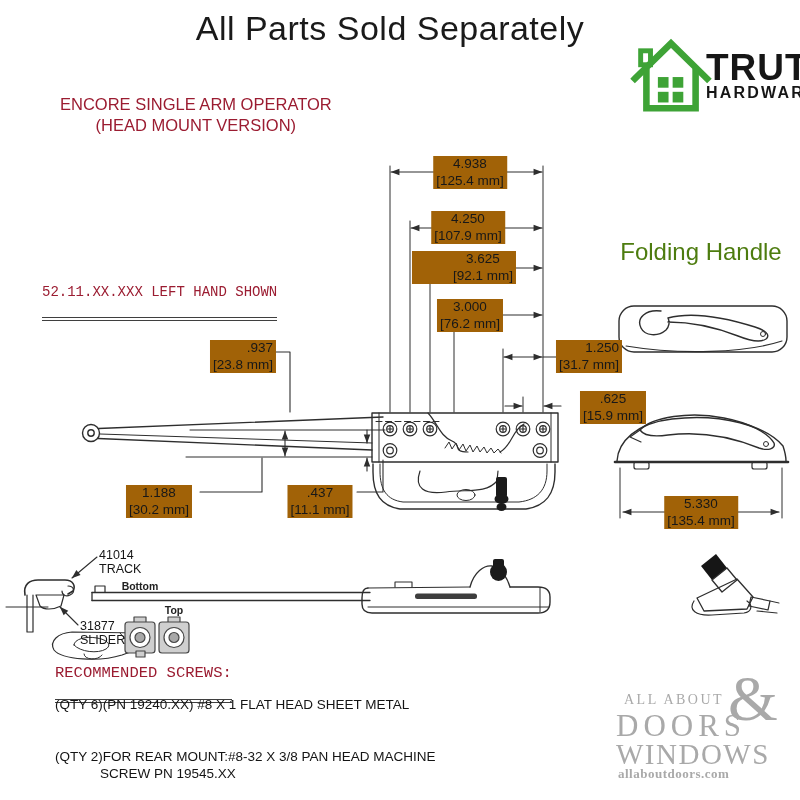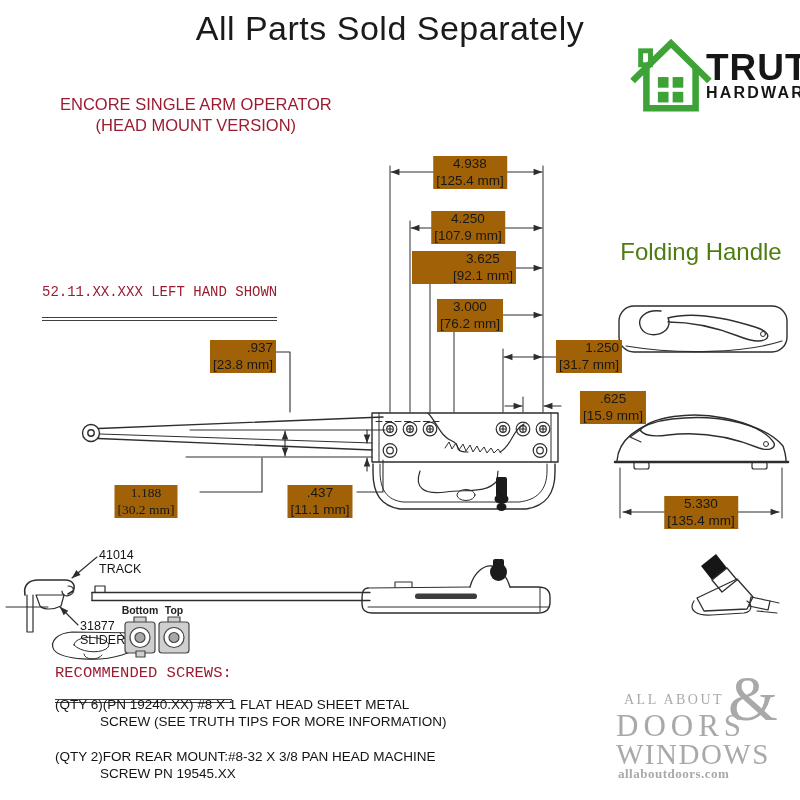--- a/index.html
+++ b/index.html
@@ -282,21 +282,21 @@
       <div>[23.8 mm]</div>
   </div>
   <div class="dim" style="left:589px;top:340px;text-align:right;">
     <div>1.250</div>
       <div>[31.7 mm]</div>
   </div>
   <div class="dim" style="left:589px;top:391px;margin-left:24px;">
     <div>.625</div>
       <div>[15.9 mm]</div>
   </div>
-  <div class="dim" style="left:146px;top:485px;font-family:Liberation Serif, serif;">
+  <div class="dim" style="left:159px;top:485px;">
     <div>1.188</div>
       <div>[30.2 mm]</div>
   </div>
   <div class="dim" style="left:320px;top:485px;">
     <div>.437</div>
       <div>[11.1 mm]</div>
   </div>
   <div class="dim" style="left:701px;top:496px;">
     <div>5.330</div>
       <div>[135.4 mm]</div>
@@ -307,26 +307,25 @@
   </div>
 
   <div id="track-label" class="txt part-label">
     <div>41014</div>
     <div>TRACK</div>
   </div>
   <div id="slider-label" class="txt part-label">
     <div>31877</div>
     <div>SLIDER</div>
   </div>
-  <div class="txt clip-label" style="left:140px;top:604px;">Bottom</div>
+  <div class="txt clip-label" style="left:140px;top:580px;">Bottom</div>
   <div class="txt clip-label" style="left:174px;top:604px;">Top</div>
 
   <div id="screws-heading" class="txt red dblu">RECOMMENDED SCREWS:</div>
   <div class="txt screw-line" style="left:55px;top:697px;">(QTY 6)(PN 19240.XX) #8 X 1 FLAT HEAD SHEET METAL</div>
-  <div class="txt screw-line" style="left:100px;top:714px;">SCREW (SEE TRUTH TIPS FOR MORE INFORMATION)</div>
   <div class="txt screw-line" style="left:55px;top:749px;">(QTY 2)FOR REAR MOUNT:#8-32 X 3/8 PAN HEAD MACHINE</div>
   <div class="txt screw-line" style="left:100px;top:766px;">SCREW PN 19545.XX</div>
 
   <div id="footer-logo" class="txt">
     <div id="footer-amp">&amp;</div>
     <div id="footer-l1">ALL ABOUT</div>
     <div id="footer-l2">DOORS</div>
     <div id="footer-l3">WINDOWS</div>
     <div id="footer-url">allaboutdoors.com</div>
   </div>

